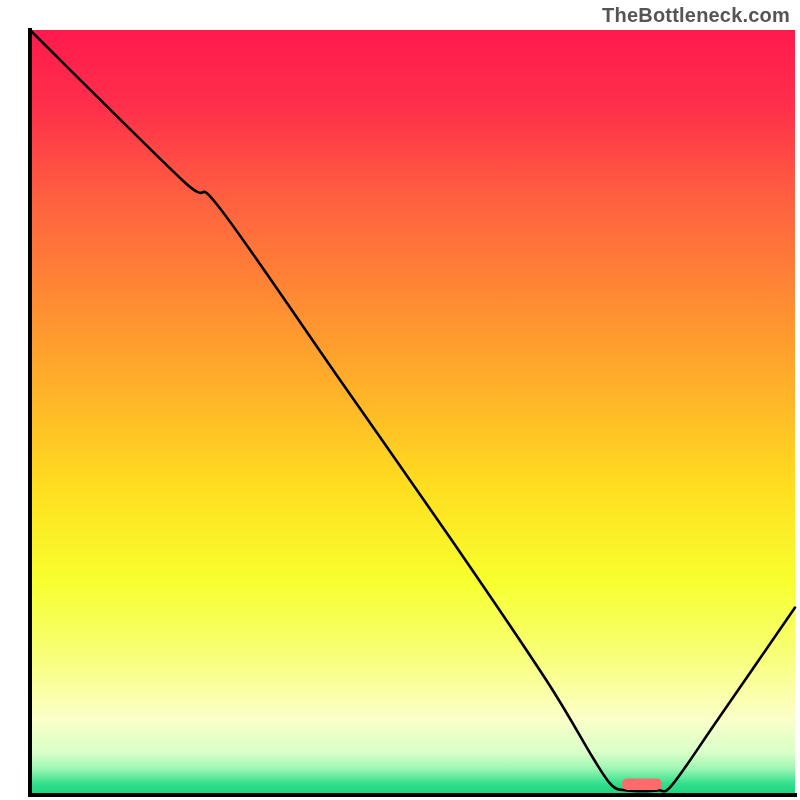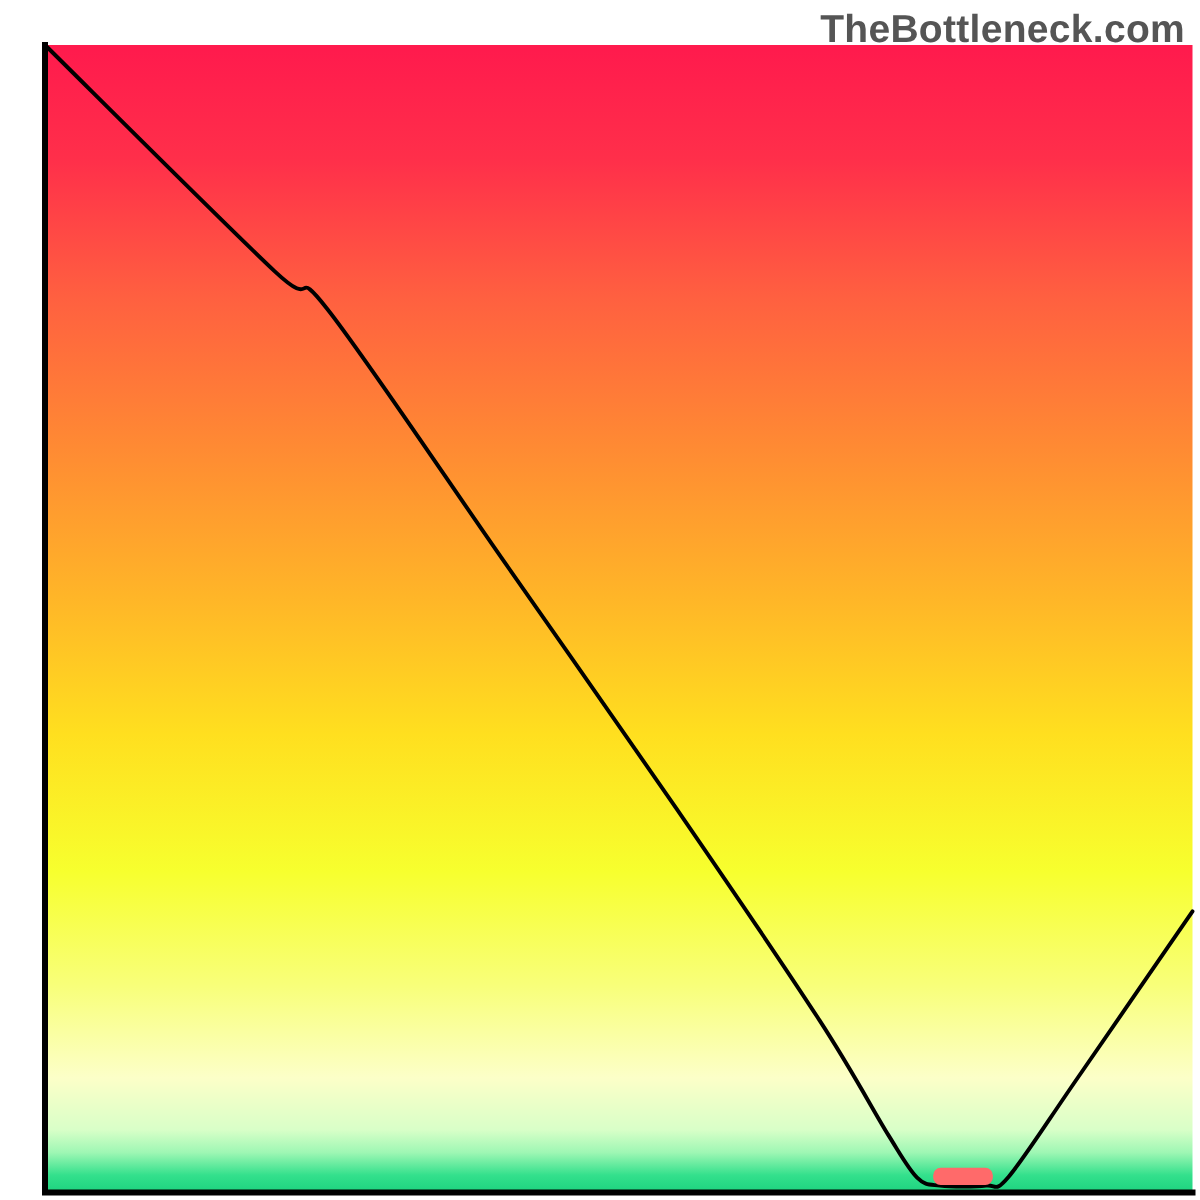--- a/index.html
+++ b/index.html
@@ -12,21 +12,21 @@
   }
   .chart-container {
     position: relative;
     width: 800px;
     height: 800px;
   }
   .watermark {
     position: absolute;
     top: 4px;
     right: 10px;
-    font-size: 26px;
+    font-size: 20px;
     font-weight: bold;
     color: #555555;
     letter-spacing: 0.2px;
     z-index: 10;
   }
   svg.plot {
     position: absolute;
     top: 0;
     left: 0;
     width: 800px;

